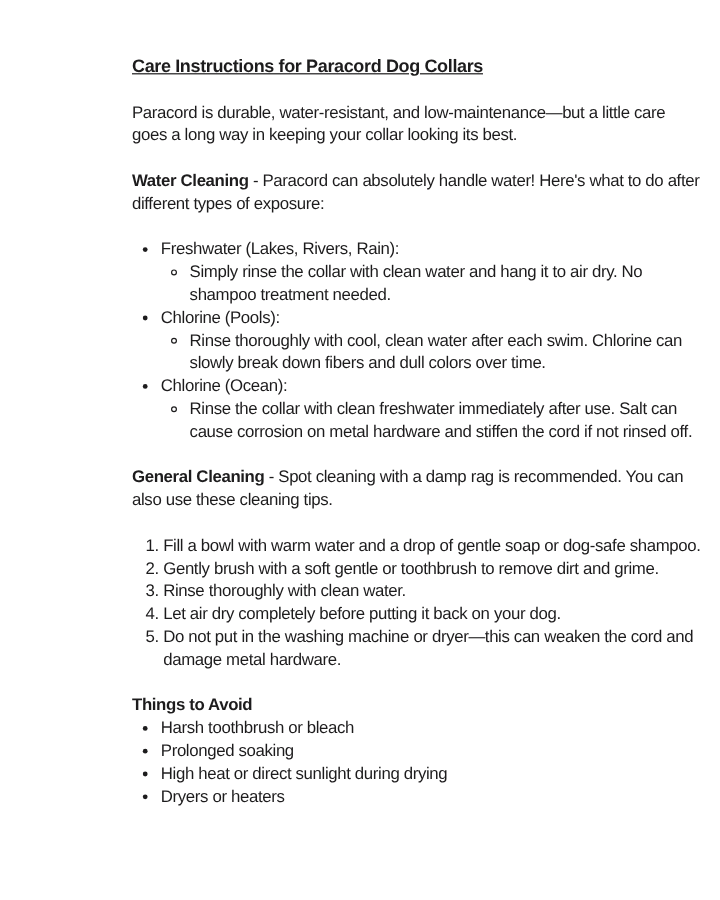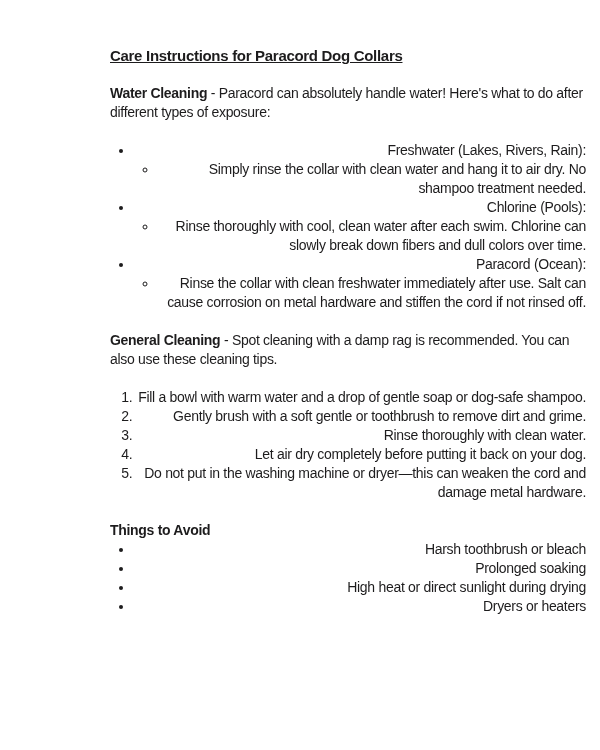--- a/index.html
+++ b/index.html
@@ -57,48 +57,48 @@
     font-weight: 700;
   }
   ul.avoid-list {
     margin: 0;
     padding-left: 24px;
     list-style: disc outside;
   }
   li {
     margin: 0;
     padding: 0;
-    text-align: right;
   }
 </style>
 </head>
 <body>
 
 <div class="page">
 
   <h1 class="doc-title">Care Instructions for Paracord Dog Collars</h1>
 
+  <p>Paracord is durable, water-resistant, and low-maintenance—but a little care goes a long way in keeping your collar looking its best.</p>
 
   <p><strong>Water Cleaning</strong><span> - Paracord can absolutely handle water! Here's what to do after different types of exposure:</span></p>
 
   <ul class="bullet-list">
     <li>
       <span>Freshwater (Lakes, Rivers, Rain):</span>
       <ul class="sub-list">
         <li><span>Simply rinse the collar with clean water and hang it to air dry. No shampoo treatment needed.</span></li>
       </ul>
     </li>
     <li>
       <span>Chlorine (Pools):</span>
       <ul class="sub-list">
         <li><span>Rinse thoroughly with cool, clean water after each swim. Chlorine can slowly break down fibers and dull colors over time.</span></li>
       </ul>
     </li>
     <li>
-      <span>Paracord (Ocean):</span>
+      <span>Chlorine (Ocean):</span>
       <ul class="sub-list">
         <li><span>Rinse the collar with clean freshwater immediately after use. Salt can cause corrosion on metal hardware and stiffen the cord if not rinsed off.</span></li>
       </ul>
     </li>
   </ul>
 
   <p><strong>General Cleaning</strong><span> - Spot cleaning with a damp rag is recommended. You can also use these cleaning tips.</span></p>
 
   <ol class="step-list">
     <li><span>Fill a bowl with warm water and a drop of gentle soap or dog-safe shampoo.</span></li>

